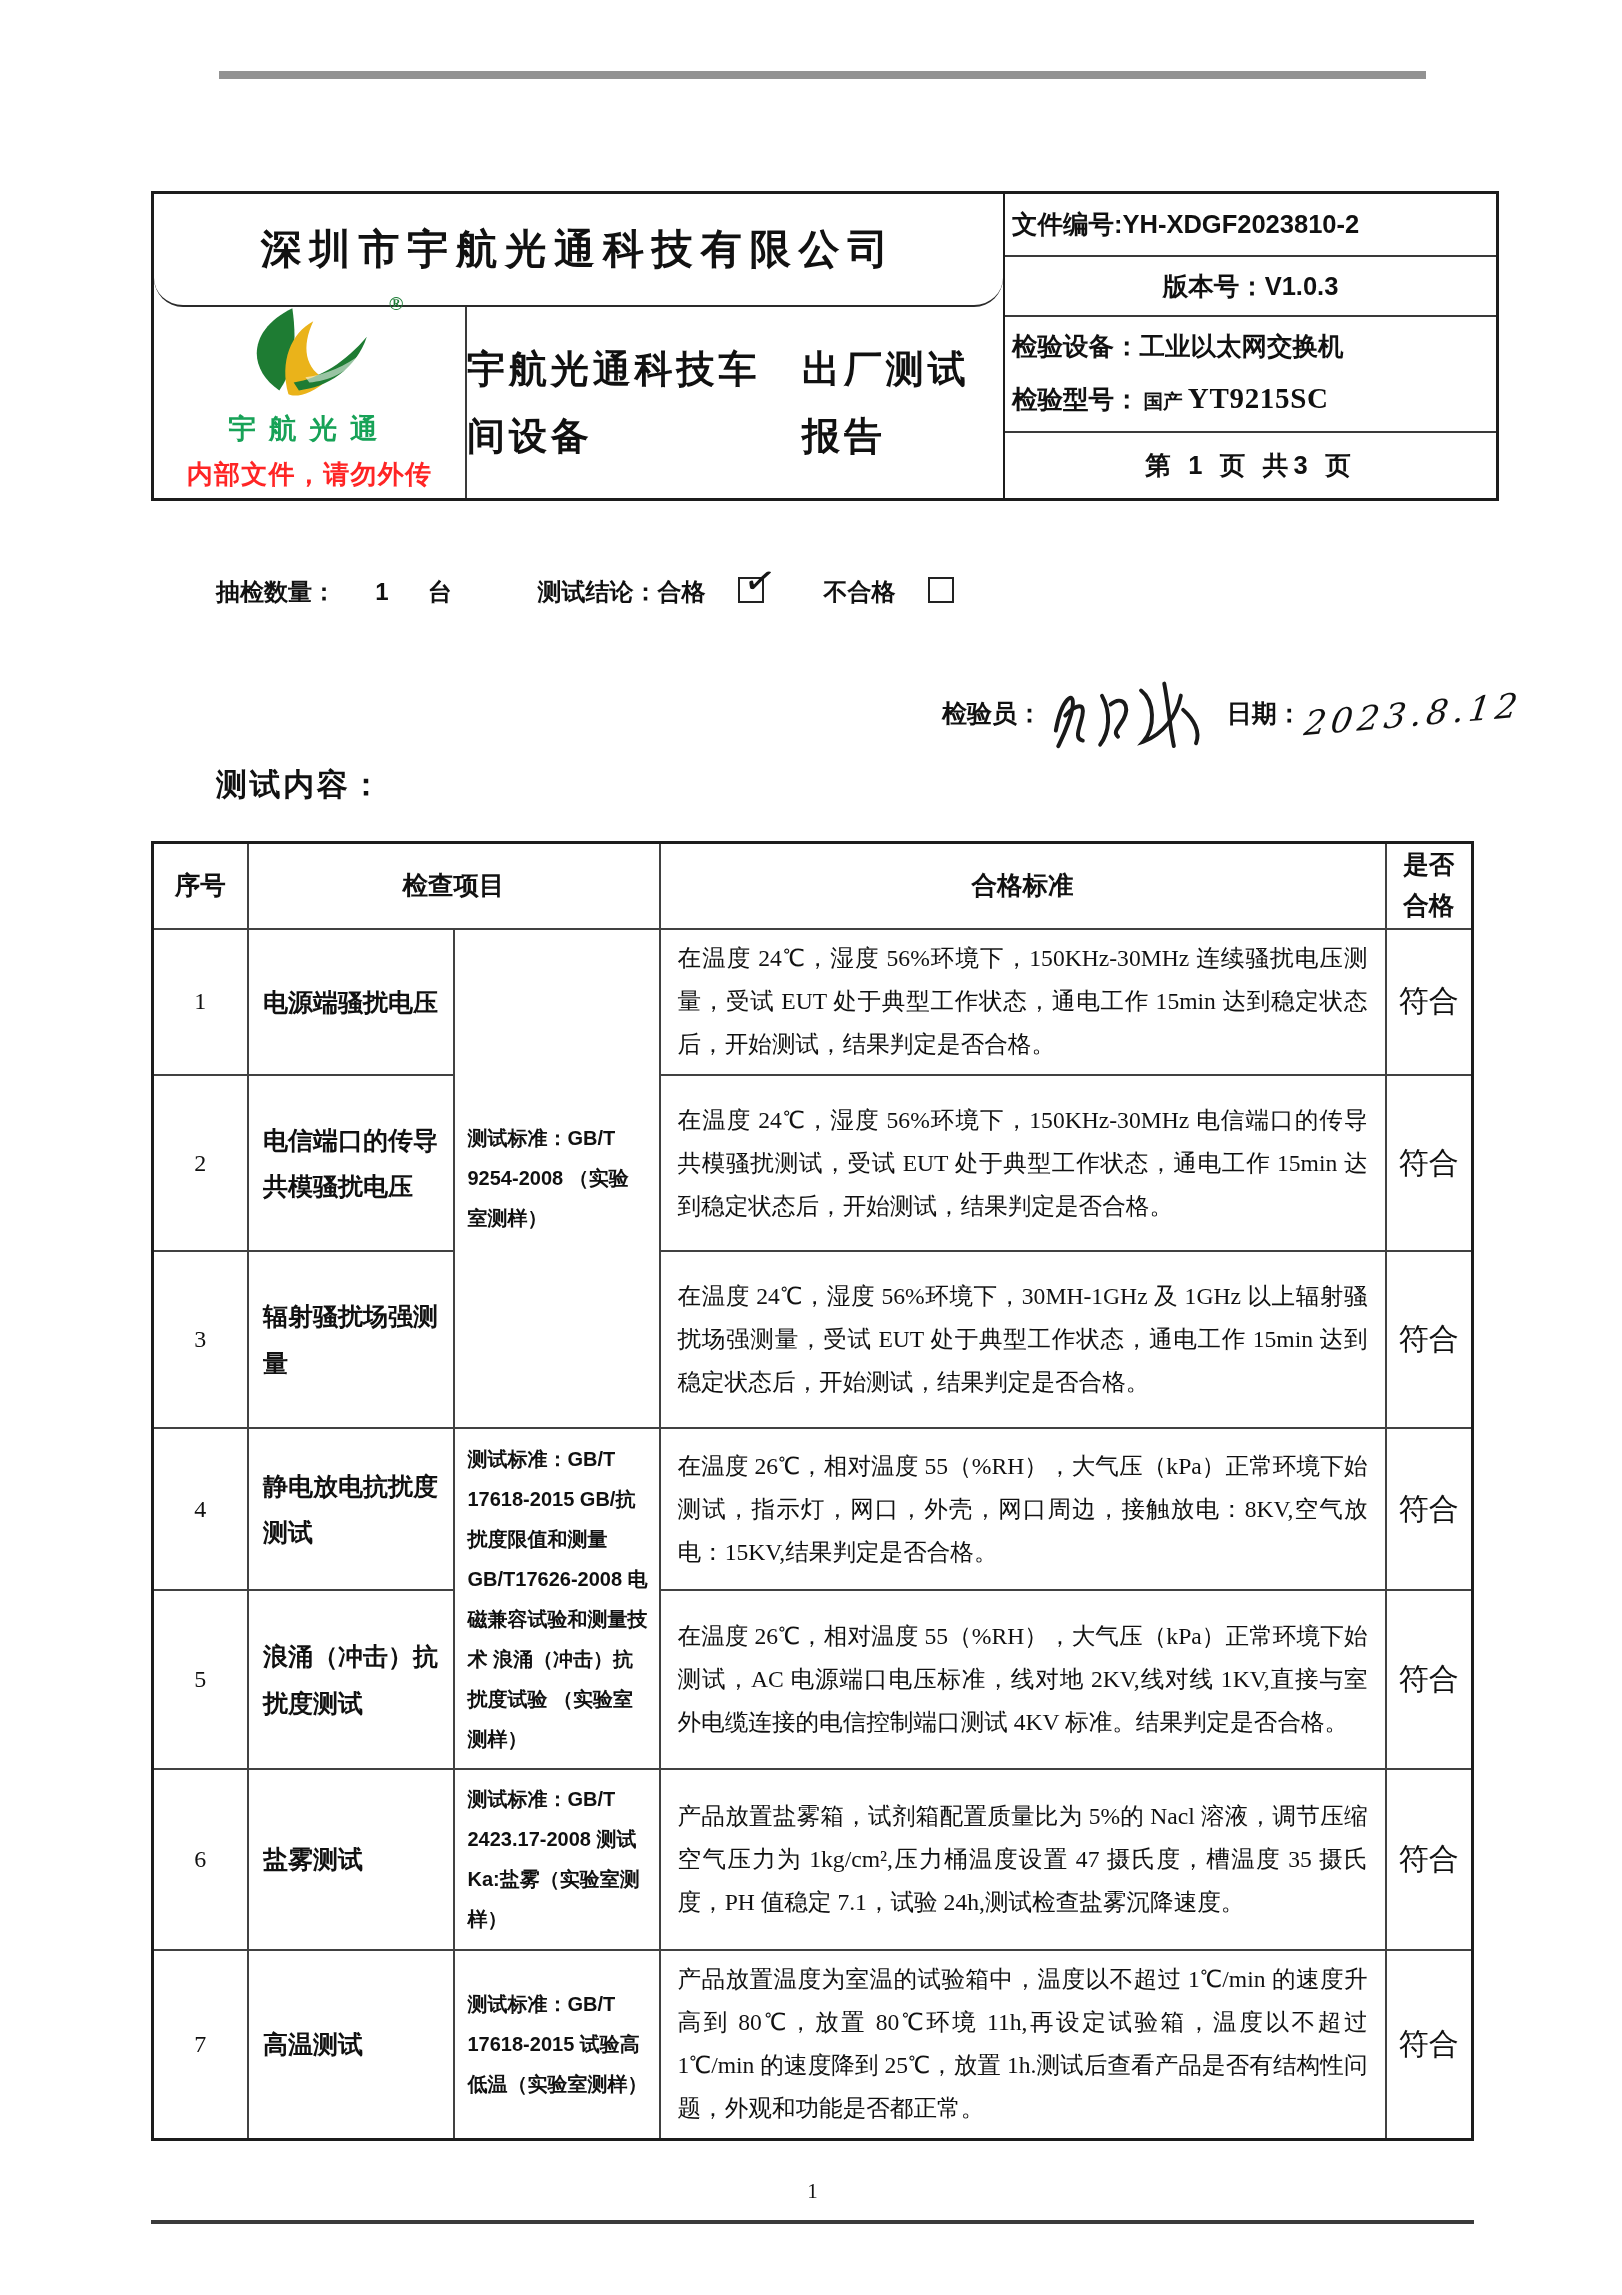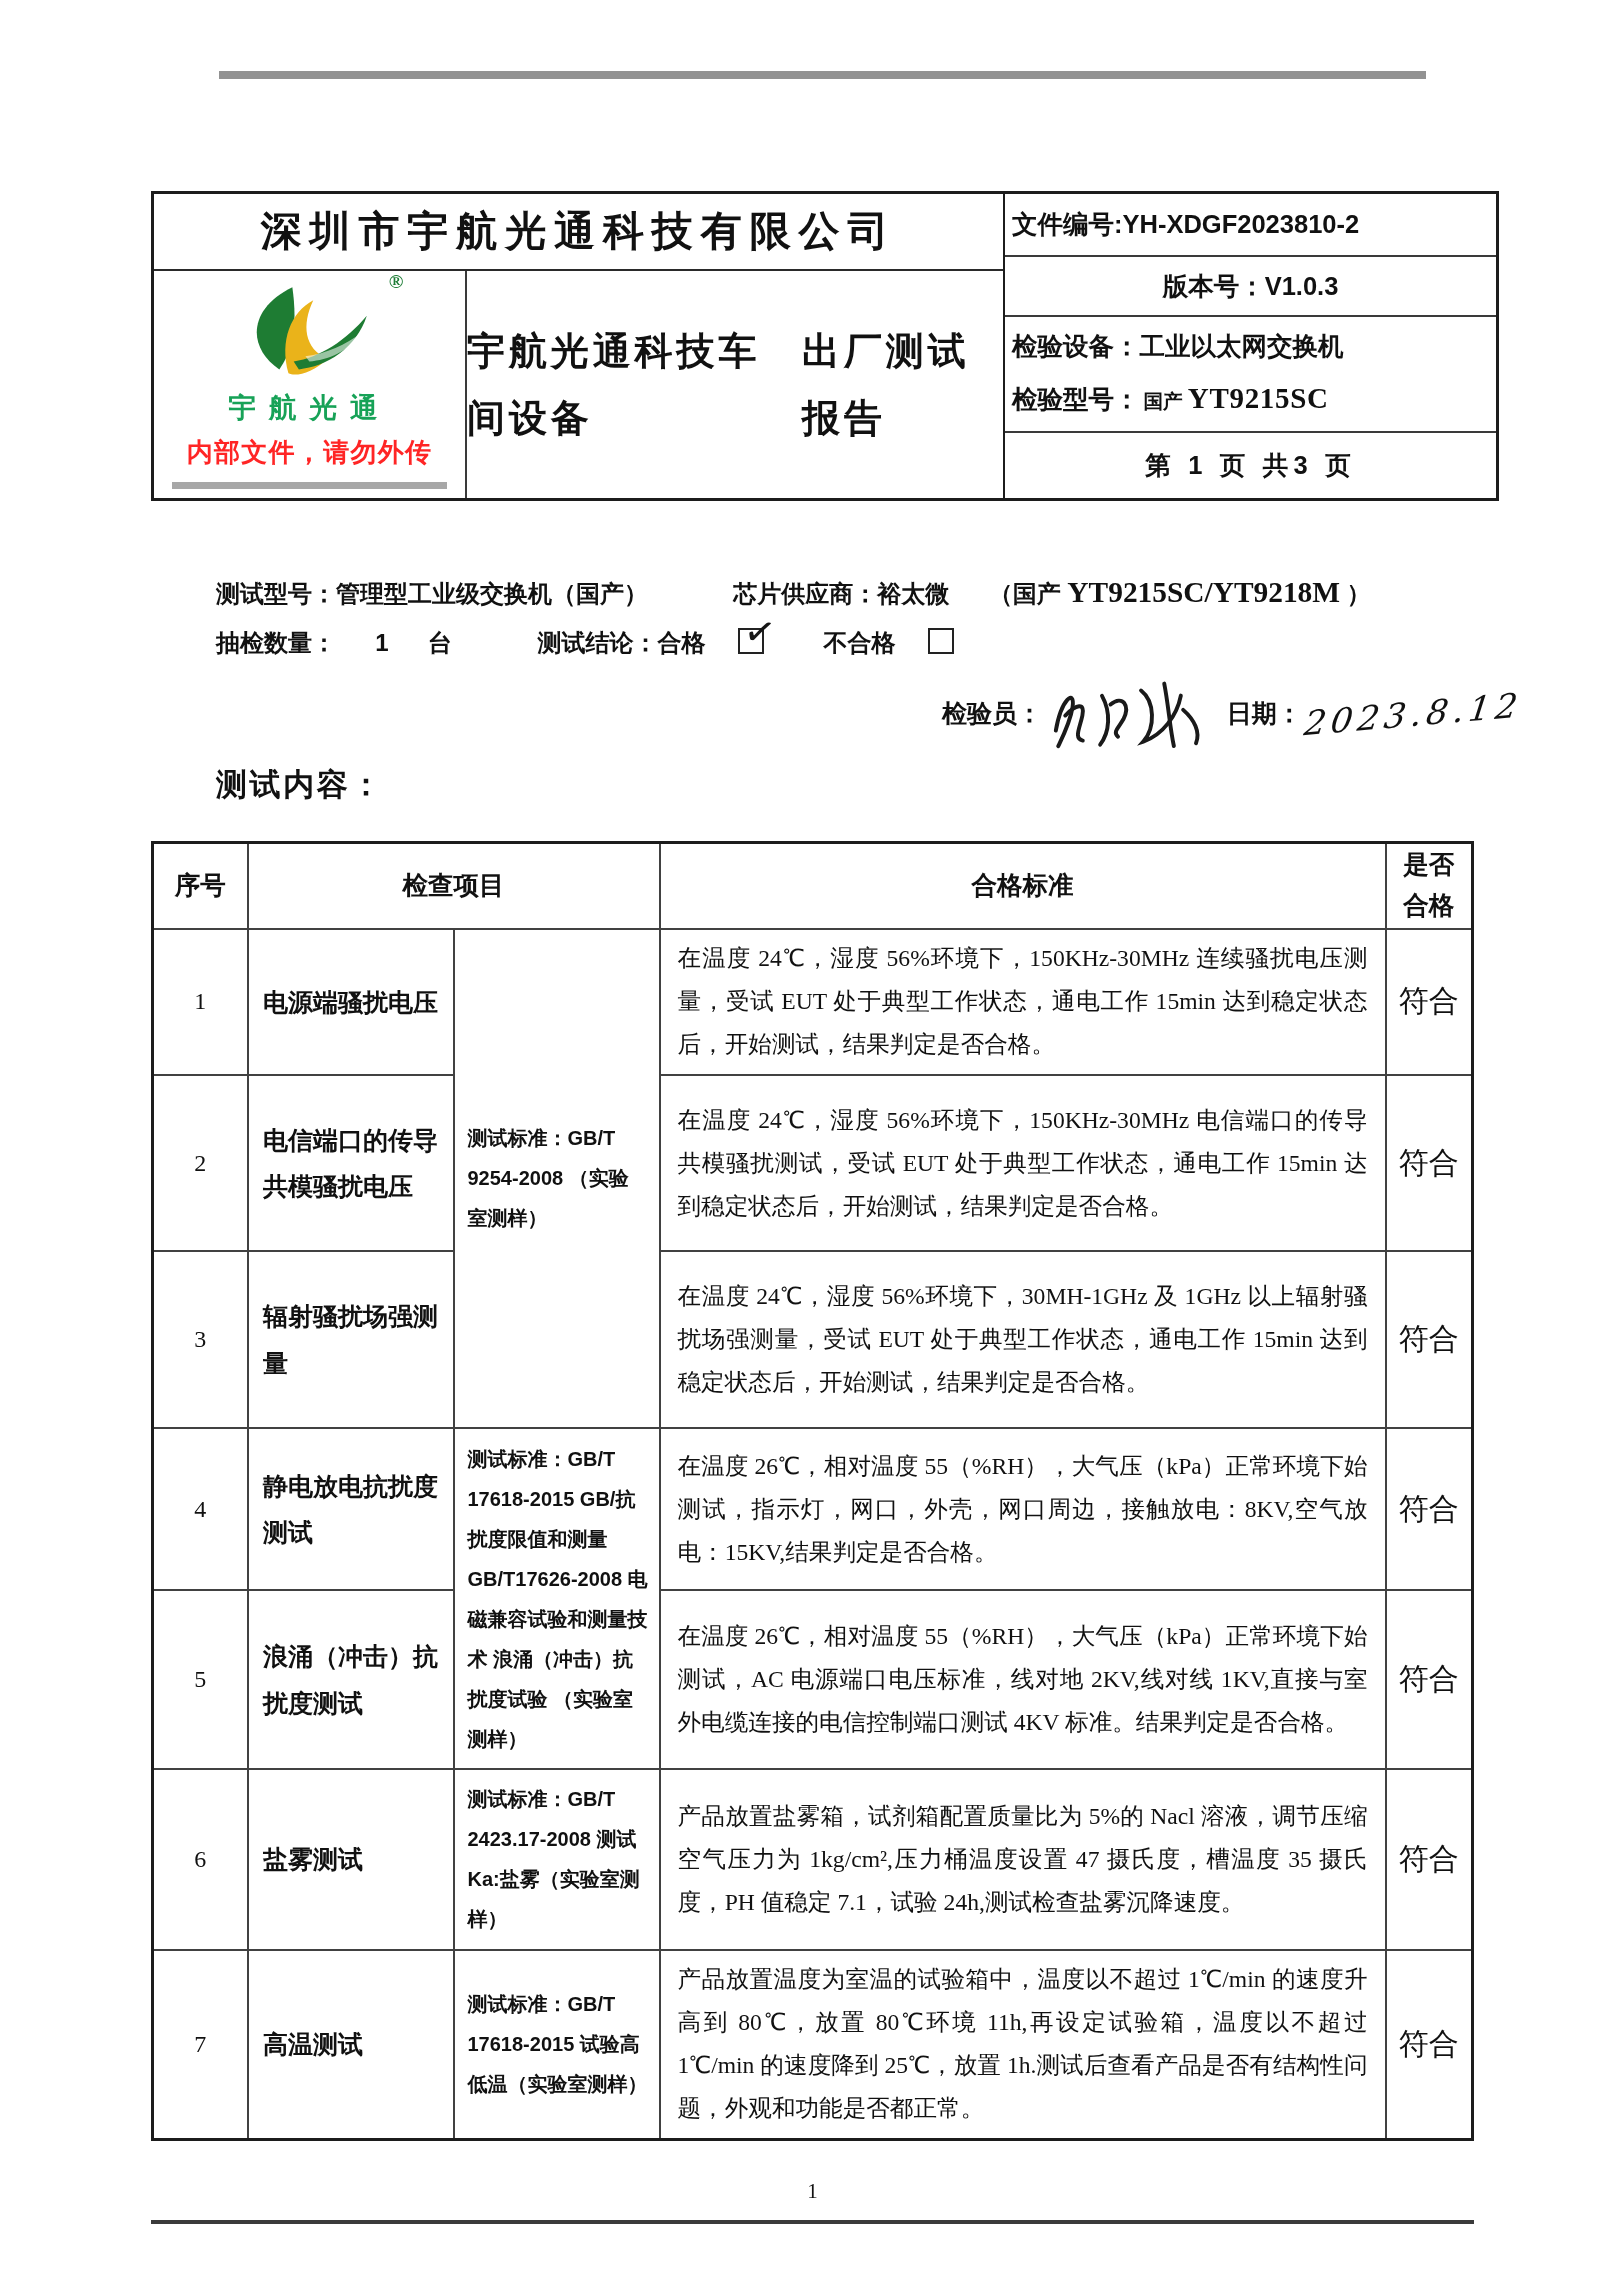--- a/index.html
+++ b/index.html
@@ -12,22 +12,22 @@
   
   .top-rule{position:absolute;left:219px;top:71px;width:1207px;height:7.9px;background:#929292;}
 
   
   .header-table{
     position:absolute;left:151px;top:191px;width:1348px;height:310px;
     border:3.3px solid #1c1c1c;display:flex;box-sizing:border-box;background:#fff;
   }
   .ht-left{width:851px;border-right:2.6px solid #1c1c1c;display:flex;flex-direction:column;box-sizing:border-box;}
   .company-cell{
-    height:77px;border-bottom:2.6px solid #2a2a2a;display:flex;align-items:center;justify-content:center;
-    font-size:41px;font-weight:bold;letter-spacing:7.9px;box-sizing:border-box;
+    height:113px;border-bottom:2.6px solid #2a2a2a;display:flex;align-items:center;justify-content:center;
+    font-size:41px;font-weight:bold;letter-spacing:7.9px;box-sizing:border-box;border-radius:29px;
   }
   .ht-left-bottom{flex:1;display:flex;min-height:0;}
   .logo-cell{width:313px;border-right:2px solid #3a3a3a;box-sizing:border-box;display:flex;flex-direction:column;align-items:center;justify-content:center;padding:3.9px 6.5px 6.5px;}
   .logo-mark{position:relative;width:164px;height:111px;}
   .logo-reg{position:absolute;right:-11.8px;top:-6.5px;font-size:19.6px;color:#1c7c35;font-weight:bold;}
   .brand-text{font-size:27.5px;font-weight:bold;color:#17a257;letter-spacing:13px;margin-top:1.3px;}
   .notice-text{font-size:26px;font-weight:bold;color:#ff2525;margin-top:9.2px;letter-spacing:1.3px;white-space:nowrap;}
   .logo-grey-bar{width:275px;height:6.5px;background:#a7a7a7;margin-top:11.8px;}
   .title-cell{
     flex:1;display:flex;flex-direction:row;align-items:center;justify-content:center;
@@ -115,29 +115,20 @@
       <span>
         <span>检验型号：</span><span class="origin-small">国产</span><span class="latin-big">YT9215SC</span>
       </span>
     </div>
     <div class="hr-row hr-row4">第 1 页 共3 页</div>
   </div>
 </div>
 
 <div class="info-block hei">
   <div class="info-line">
-    <span>测试型号：</span><span>管理型工业级交换机（国产）</span>
-    <span class="gap-l"></span>
-    <span>芯片供应商：</span><span>裕太微</span>
-    <span class="gap-s"></span>
-    <span>（国产</span>
-    <span class="chip-models">YT9215SC/YT9218M</span>
-    <span>）</span>
-  </div>
-  <div class="info-line">
     <span>抽检数量：</span>
     <span class="gap-s"></span>
     <span>1</span>
     <span class="gap-s"></span>
     <span>台</span>
     <span class="gap-l"></span>
     <span>测试结论：</span><span>合格</span>
     <span class="gap-s"></span><span class="checkbox"><span class="tick">✓</span></span>
     <span class="gap-m"></span>
     <span>不合格</span>

